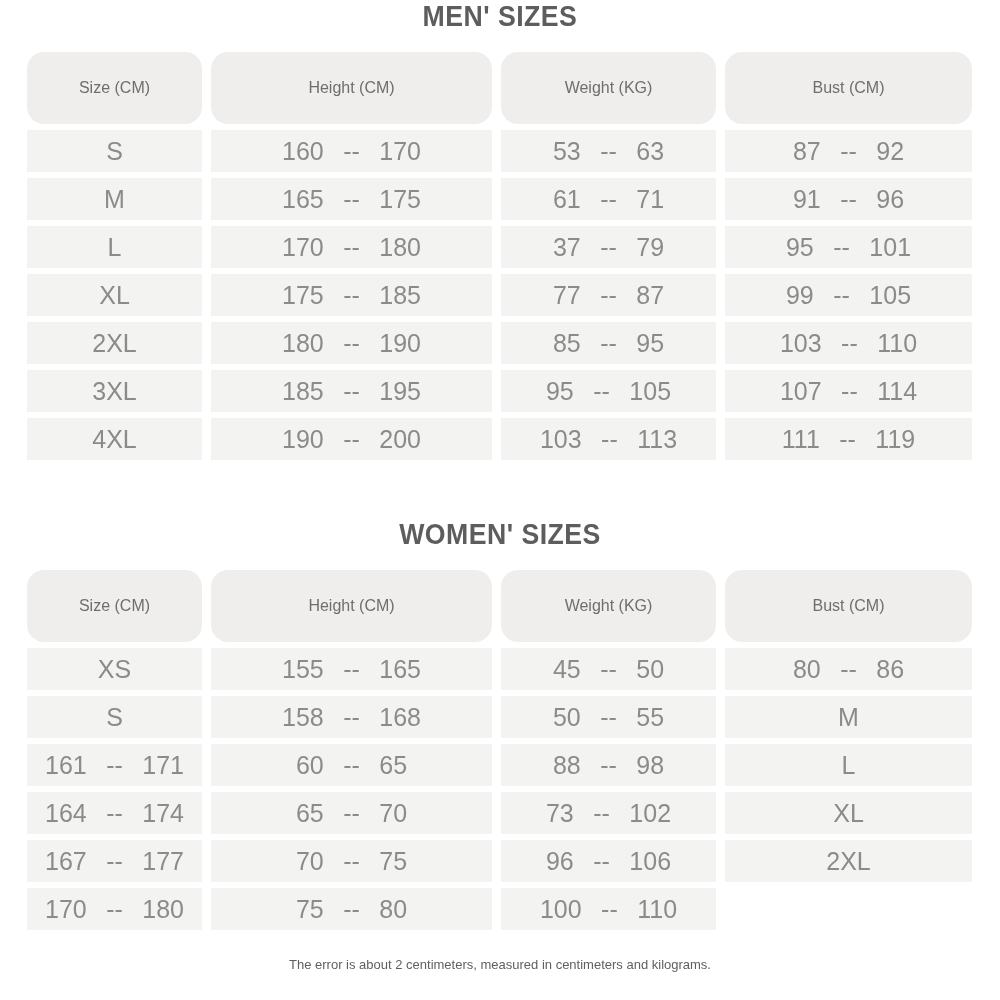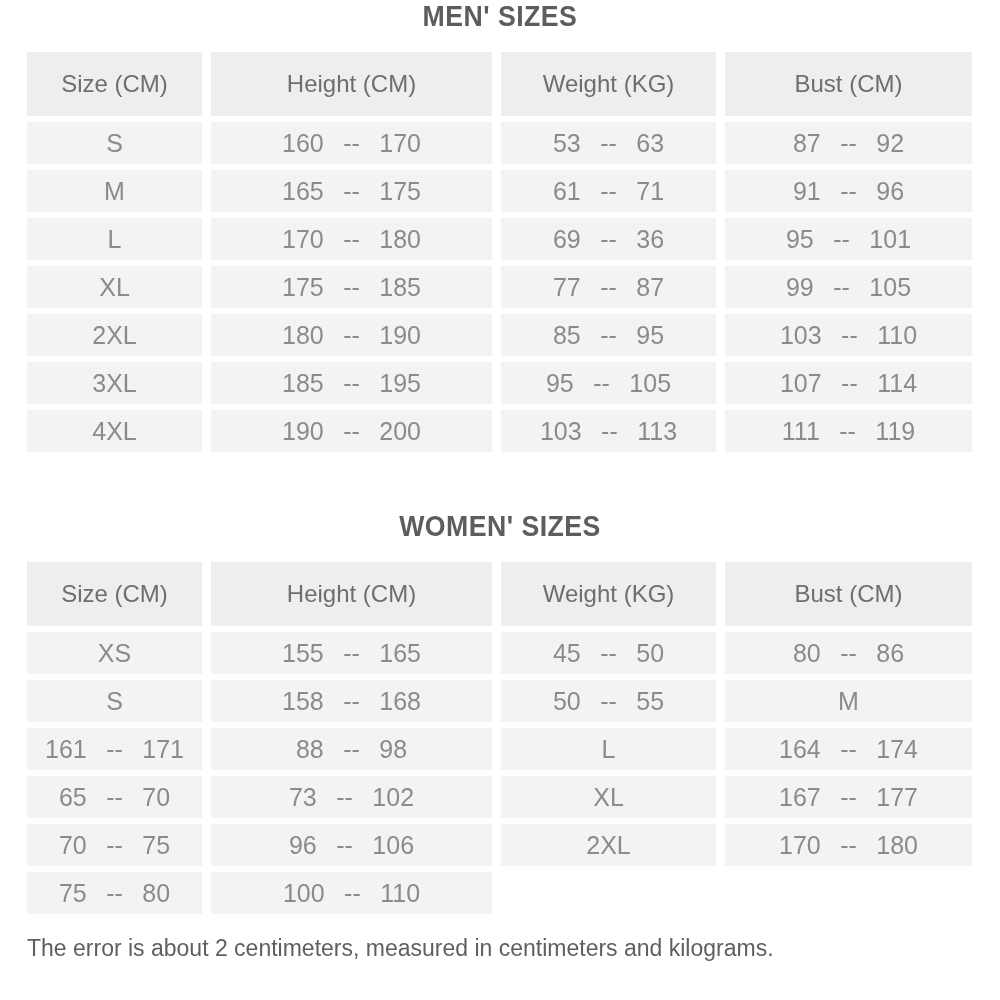--- a/index.html
+++ b/index.html
@@ -36,30 +36,31 @@
     display: flex;
     align-items: center;
     justify-content: center;
     color: #8b8b8b;
     font-size: 25px;
     word-spacing: 0.5em;
     white-space: nowrap;
   }
   .cell.header {
     background: #efeeed;
-    height: 64px;
+    height: 72px;
     color: #6e6e6e;
-    font-size: 24px;
+    font-size: 16px;
     word-spacing: normal;
+    border-radius: 17px;
   }
   .footnote {
-    text-align: left;
+    text-align: center;
     color: #5f5f5f;
-    font-size: 23px;
-    margin: 21px 0 0 0;
+    font-size: 13px;
+    margin: 27px 0 0 0;
   }
 </style>
 </head>
 <body>
 
 <div class="page">
 
   <section class="section-men">
     <h2 class="table-title">MEN' SIZES</h2>
     <div class="grid">
@@ -70,21 +71,21 @@
         <div class="cell">S</div>
         <div class="cell">160 -- 170</div>
         <div class="cell">53 -- 63</div>
         <div class="cell">87 -- 92</div>
         <div class="cell">M</div>
         <div class="cell">165 -- 175</div>
         <div class="cell">61 -- 71</div>
         <div class="cell">91 -- 96</div>
         <div class="cell">L</div>
         <div class="cell">170 -- 180</div>
-        <div class="cell">69 -- 36</div>
+        <div class="cell">37 -- 79</div>
         <div class="cell">95 -- 101</div>
         <div class="cell">XL</div>
         <div class="cell">175 -- 185</div>
         <div class="cell">77 -- 87</div>
         <div class="cell">99 -- 105</div>
         <div class="cell">2XL</div>
         <div class="cell">180 -- 190</div>
         <div class="cell">85 -- 95</div>
         <div class="cell">103 -- 110</div>
         <div class="cell">3XL</div>
@@ -107,20 +108,21 @@
         <div class="cell header">Bust (CM)</div>
         <div class="cell">XS</div>
         <div class="cell">155 -- 165</div>
         <div class="cell">45 -- 50</div>
         <div class="cell">80 -- 86</div>
         <div class="cell">S</div>
         <div class="cell">158 -- 168</div>
         <div class="cell">50 -- 55</div>
         <div class="cell">M</div>
         <div class="cell">161 -- 171</div>
+        <div class="cell">60 -- 65</div>
         <div class="cell">88 -- 98</div>
         <div class="cell">L</div>
         <div class="cell">164 -- 174</div>
         <div class="cell">65 -- 70</div>
         <div class="cell">73 -- 102</div>
         <div class="cell">XL</div>
         <div class="cell">167 -- 177</div>
         <div class="cell">70 -- 75</div>
         <div class="cell">96 -- 106</div>
         <div class="cell">2XL</div>

